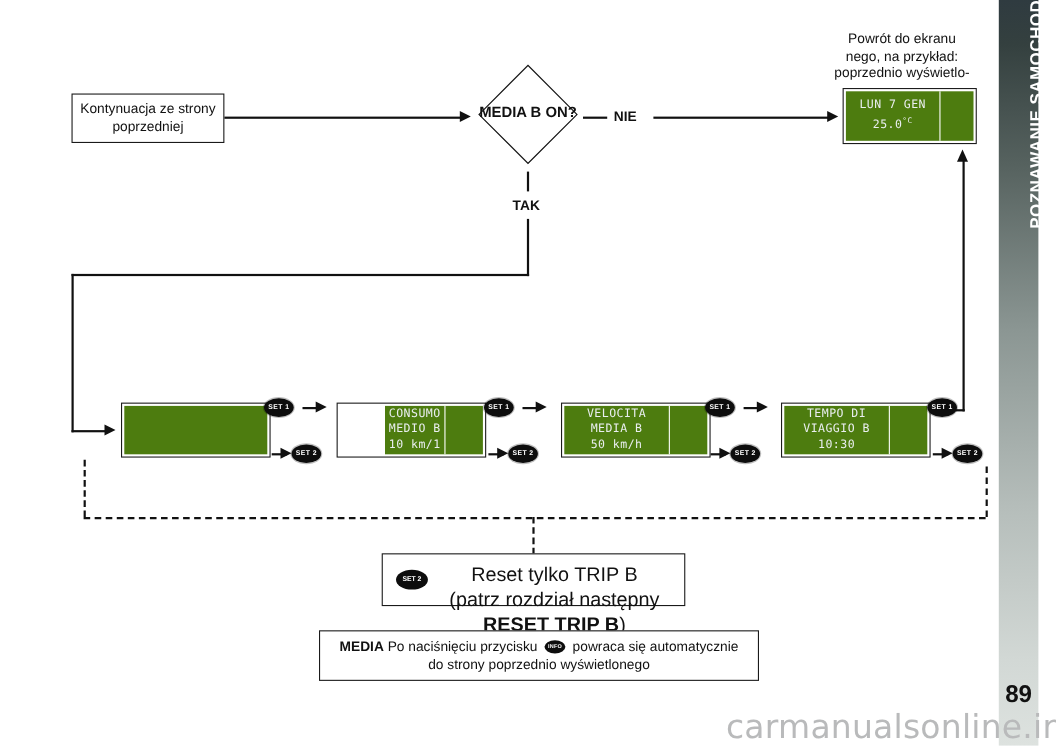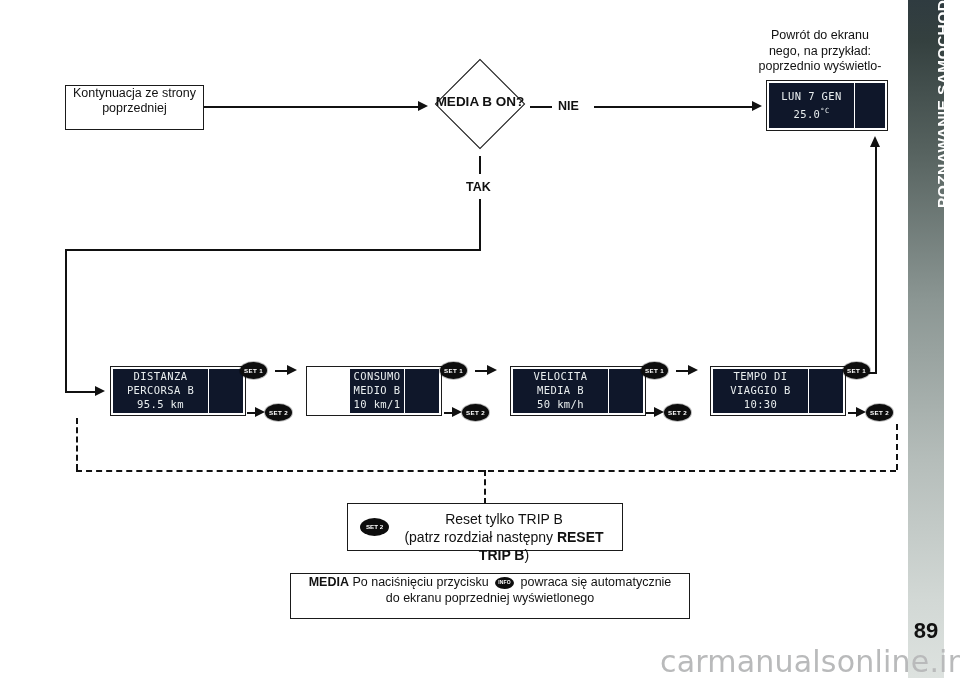--- a/index.html
+++ b/index.html
@@ -59,21 +59,21 @@
     letter-spacing: 0.2px;
     white-space: nowrap;
   }
 
   
   .plain-box {
     position: absolute;
     border: 1.5px solid #1a1a1a;
     background: #ffffff;
     display: flex;
-    align-items: flex-start;
+    align-items: center;
     justify-content: center;
     text-align: center;
     line-height: 1.22;
     color: #111;
   }
   .box-start {
     left: 65px; top: 85px; width: 139px; height: 45px;
     font-size: 12.5px;
   }
 
@@ -105,21 +105,21 @@
   
   .lcd {
     position: absolute;
     border: 1.6px solid #1c1c1c;
     background: #ffffff;
     padding: 2px;
   }
   .lcd-inner {
     position: relative;
     width: 100%; height: 100%;
-    background: #0f172a;
+    background: #4d7c0f;
     display: flex;
   }
   .lcd-main {
     flex: 1 1 auto;
     border-right: 1.6px solid #ffffff;
     display: flex;
     flex-direction: column;
     align-items: center;
     justify-content: center;
     font-family: "DejaVu Sans Mono", monospace;
@@ -232,21 +232,21 @@
 
   
   .reset-box {
     left: 347px; top: 503px; width: 276px; height: 48px;
     font-size: 12.5px;
   }
   .reset-text {
     position: absolute;
     left: 44px; top: 7px; right: 6px;
     text-align: center;
-    font-size: 14px;
+    font-size: 18px;
     line-height: 1.28;
     color: #111;
   }
   .uwaga-box {
     left: 290px; top: 573px; width: 400px; height: 46px;
     font-size: 12.5px;
   }
   .uwaga-text {
     text-align: center;
     font-size: 12.5px;
@@ -301,25 +301,20 @@
       <div class="lcd-side"></div>
     </div>
   </div>
 
   <div class="ln ln-v" style="left:875px; top:146px; height:228px;"></div>
   <div class="arrow-u" style="left:870px; top:136px;"></div>
   <div class="ln ln-h" style="left:857px; top:372px; width:20px;"></div>
 
   <div class="lcd lcd-row-trip" style="left:110px;">
     <div class="lcd-inner">
-      <div class="lcd-main">
-        <span>DISTANZA</span>
-        <span>PERCORSA B</span>
-        <span>95.5 km</span>
-      </div>
       <div class="lcd-side"></div>
     </div>
   </div>
 
   <div class="lcd lcd-row-trip" style="left:306px;padding-left:43px;">
     <div class="lcd-inner">
       <div class="lcd-main">
         <span>CONSUMO</span>
         <span>MEDIO B</span>
         <span>10 km/1</span>
@@ -385,21 +380,21 @@
     <div class="note-badge" style="left:12px; top:14px;">SET 2</div>
     <div class="reset-text">
       <div>Reset tylko TRIP B</div>
       <div><span>(patrz rozdział następny </span><b>RESET TRIP B</b><span>)</span></div>
     </div>
   </div>
 
   <div class="plain-box uwaga-box">
     <div class="uwaga-text">
       <div><b>MEDIA</b><span> Po naciśnięciu przycisku </span><span class="info-badge">INFO</span><span> powraca się automatycznie</span></div>
-      <div>do ekranu poprzedniej wyświetlonego</div>
+      <div>do strony poprzednio wyświetlonego</div>
     </div>
   </div>
 
   <div class="side-banner">
     <div class="side-banner-title">POZNAWANIE SAMOCHODU</div>
   </div>
   <div class="page-number">89</div>
 
   <div class="watermark">carmanualsonline.info</div>
 

